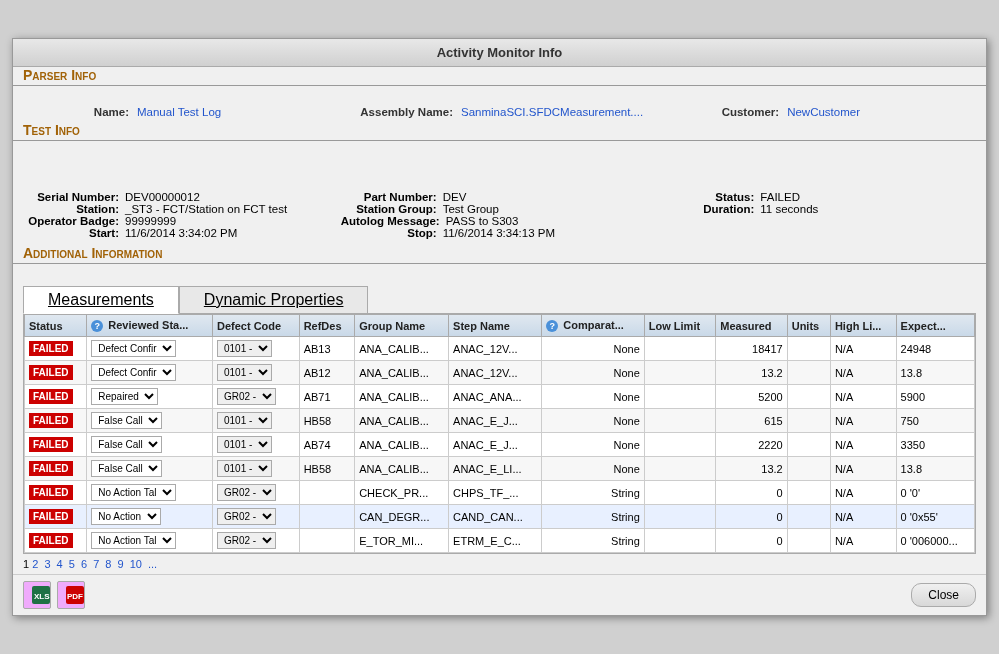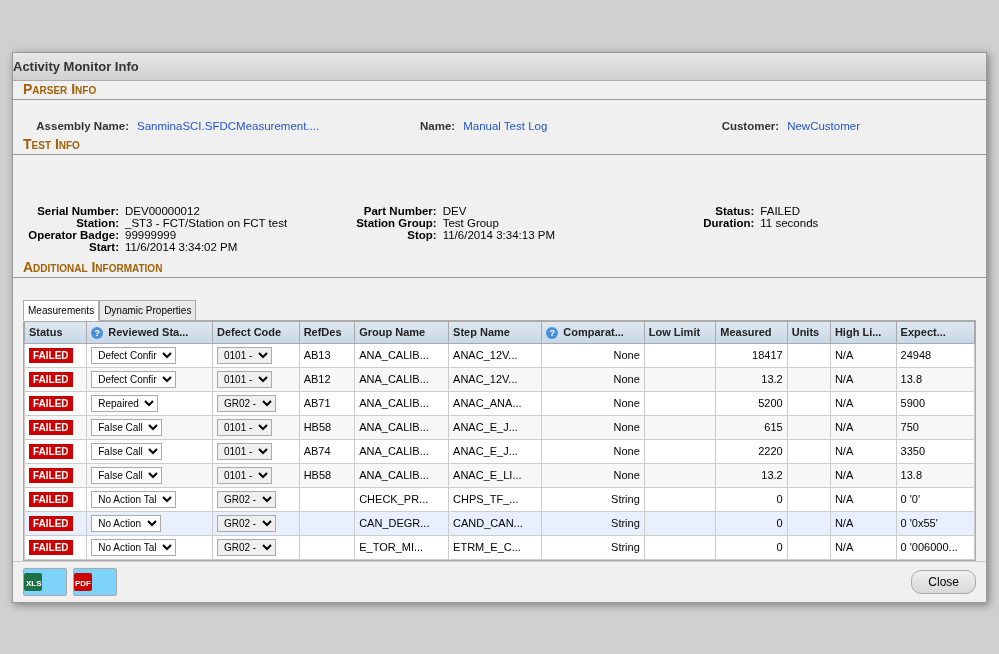--- a/index.html
+++ b/index.html
@@ -17,21 +17,21 @@
     .window {
       width: 975px;
       background: #f0f0f0;
       border: 1px solid #999;
       box-shadow: 2px 2px 8px rgba(0,0,0,0.4);
     }
     .title-bar {
       background: linear-gradient(to bottom, #e8e8e8, #d0d0d0);
       border-bottom: 1px solid #aaa;
       padding: 6px 0;
-      text-align: left;
+      text-align: center;
       font-size: 13px;
       font-weight: bold;
       color: #333;
     }
     .section-header {
       font-size: 14px;
       font-weight: bold;
       font-variant: small-caps;
       color: #a16207;
       border-bottom: 1px solid #999;
@@ -84,26 +84,27 @@
     }
     .test-value {
       font-size: 11.5px;
     }
     .tabs-row {
       display: flex;
       padding: 6px 10px 0;
       gap: 0;
     }
     .tab {
-      padding: 4px 4px;
+      padding: 4px 24px;
       border: 1px solid #aaa;
       background: #e8e8e8;
       cursor: pointer;
-      font-size: 10px;
+      font-size: 16px;
       border-bottom: none;
+      text-decoration: underline;
     }
     .tab.active {
       background: #fff;
       border-bottom: 1px solid #fff;
       margin-bottom: -1px;
       z-index: 1;
     }
     .table-container {
       margin: 0 10px;
       border: 1px solid #aaa;
@@ -196,27 +197,27 @@
       align-items: center;
       padding: 6px 10px;
       border-top: 1px solid #ccc;
       background: #f0f0f0;
     }
     .footer-icons {
       display: flex;
       gap: 6px;
     }
     .icon-btn {
-      width: 44px;
+      width: 28px;
       height: 28px;
       border: 1px solid #aaa;
-      background: #7dd3fc;
-      display: flex;
-      align-items: center;
-      justify-content: flex-start;
+      background: #f0abfc;
+      display: flex;
+      align-items: center;
+      justify-content: flex-end;
       cursor: pointer;
       border-radius: 2px;
     }
     .close-btn {
       padding: 4px 16px;
       background: linear-gradient(to bottom, #f0f0f0, #d8d8d8);
       border: 1px solid #aaa;
       cursor: pointer;
       font-size: 12px;
       border-radius: 10px;
@@ -231,26 +232,26 @@
 
   <div class="title-bar">
     <span>Activity Monitor Info</span>
   </div>
 
   <div class="section-header">
     <span>Parser Info</span>
   </div>
   <div class="parser-info">
     <div class="parser-field">
+      <span class="info-label">Name:</span>
+      <span class="info-value blue">Manual Test Log</span>
+    </div>
+    <div class="parser-field">
       <span class="info-label">Assembly Name:</span>
       <span class="info-value blue">SanminaSCI.SFDCMeasurement....</span>
-    </div>
-    <div class="parser-field">
-      <span class="info-label">Name:</span>
-      <span class="info-value blue">Manual Test Log</span>
     </div>
     <div class="parser-field">
       <span class="info-label">Customer:</span>
       <span class="info-value blue">NewCustomer</span>
     </div>
   </div>
 
   <div class="section-header">
     <span>Test Info</span>
   </div>
@@ -276,20 +277,24 @@
     </div>
 
     <div>
       <div class="test-field">
         <span class="test-label">Part Number:</span>
         <span class="test-value">DEV</span>
       </div>
       <div class="test-field">
         <span class="test-label">Station Group:</span>
         <span class="test-value">Test Group</span>
+      </div>
+      <div class="test-field">
+        <span class="test-label">Autolog Message:</span>
+        <span class="test-value">PASS to S303</span>
       </div>
       <div class="test-field">
         <span class="test-label">Stop:</span>
         <span class="test-value">11/6/2014 3:34:13 PM</span>
       </div>
     </div>
 
     <div>
       <div class="test-field">
         <span class="test-label">Status:</span>
@@ -529,20 +534,33 @@
             <td class="td-right"></td>
             <td class="td-right">0</td>
             <td></td>
             <td>N/A</td>
             <td>0 '006000...</td>
           </tr>
         </tbody>
     </table>
   </div>
 
+  <div class="pagination">
+    <span style="cursor:pointer;">1</span>
+    <a href="#">2</a>
+    <a href="#">3</a>
+    <a href="#">4</a>
+    <a href="#">5</a>
+    <a href="#">6</a>
+    <a href="#">7</a>
+    <a href="#">8</a>
+    <a href="#">9</a>
+    <a href="#">10</a>
+    <a href="#">...</a>
+  </div>
 
   <div class="footer-bar">
     <div class="footer-icons">
       <div class="icon-btn" title="Export to Excel">
         <svg width="18" height="18" viewBox="0 0 18 18">
           <rect width="18" height="18" rx="2" fill="#1e7145"></rect>
           <text x="2" y="13" font-size="8" fill="white" font-weight="bold">XLS</text>
         </svg>
       </div>
       <div class="icon-btn" title="Export to PDF">

